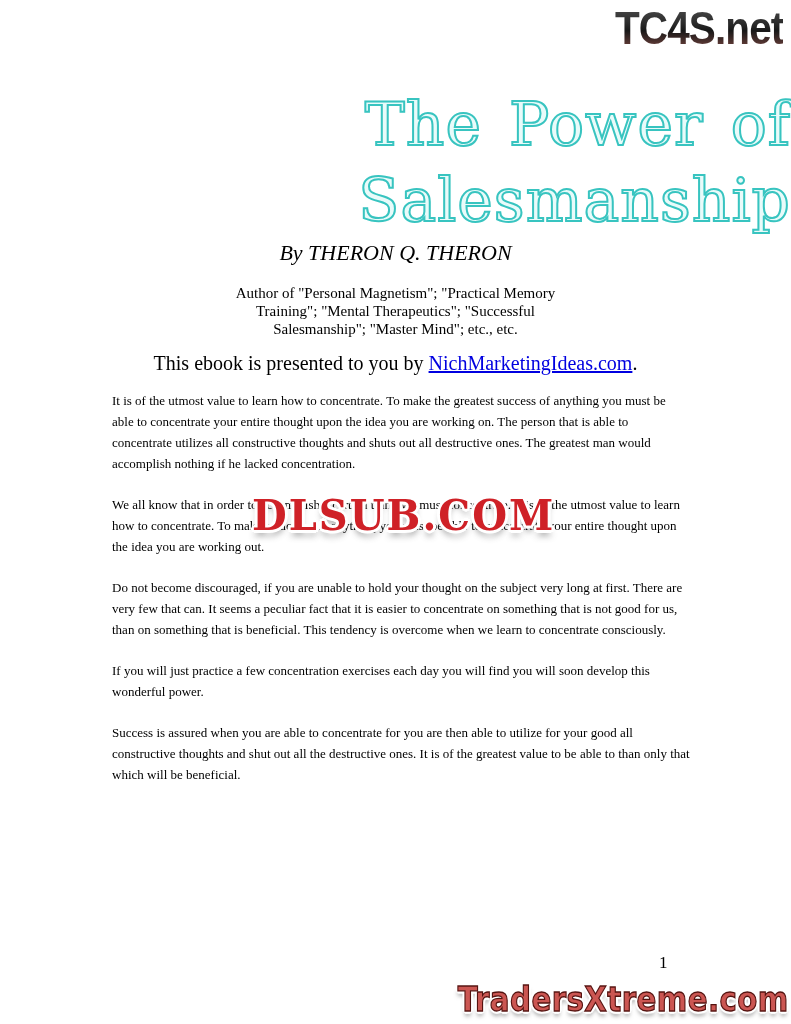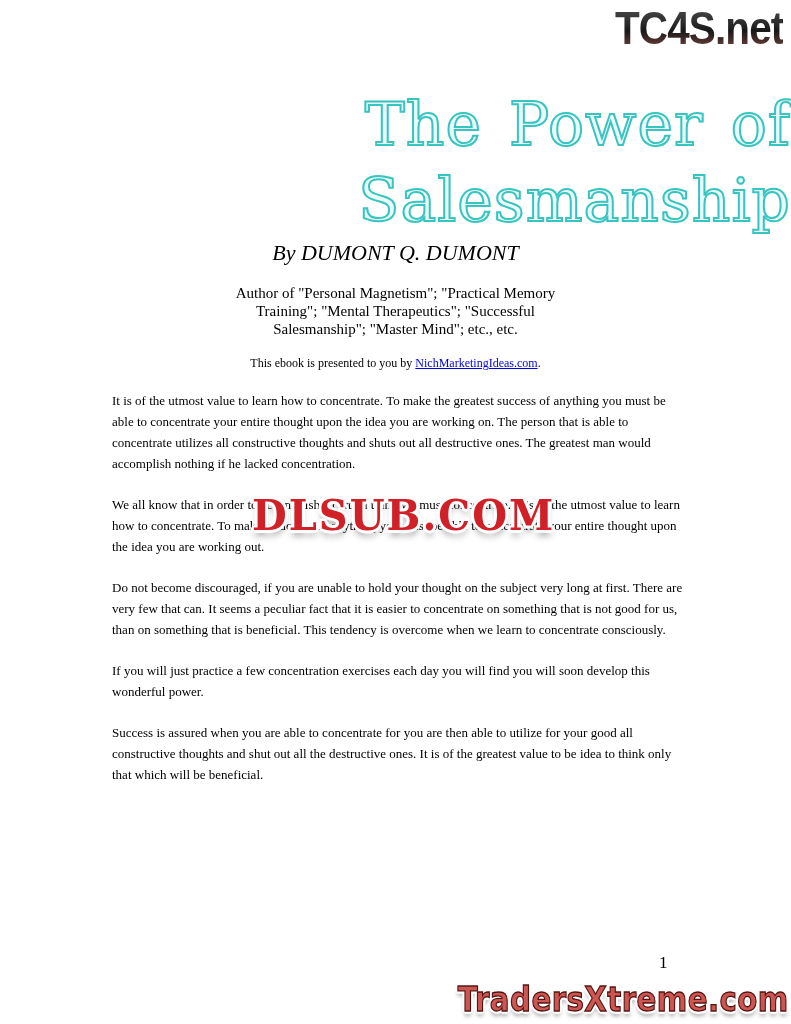--- a/index.html
+++ b/index.html
@@ -72,21 +72,21 @@
     font-size: 15px;
     line-height: 18px;
   }
 
   .presented {
     position: absolute;
     top: 353px;
     left: 0;
     width: 100%;
     text-align: center;
-    font-size: 12px;
+    font-size: 20px;
     line-height: 20px;
   }
   .presented a {
     color: #0000e0;
     text-decoration: underline;
     cursor: pointer;
   }
 
   .body-text {
     position: absolute;
@@ -156,38 +156,38 @@
 
 <div class="page">
 
   <div class="tc4s-logo">TC4S.net</div>
 
   <div class="main-title">
     <div>The Power of</div>
     <div>Salesmanship</div>
   </div>
 
-  <div class="byline">By DUMONT Q. DUMONT</div>
+  <div class="byline">By THERON Q. THERON</div>
 
   <div class="credits">
     <div>Author of "Personal Magnetism"; "Practical Memory</div>
     <div>Training"; "Mental Therapeutics"; "Successful</div>
     <div>Salesmanship"; "Master Mind"; etc., etc.</div>
   </div>
 
   <div class="presented">
     <span>This ebook is presented to you by </span><a>NichMarketingIdeas.com</a><span>.</span>
   </div>
 
   <div class="body-text">
     <p>It is of the utmost value to learn how to concentrate. To make the greatest success of anything you must be able to concentrate your entire thought upon the idea you are working on. The person that is able to concentrate utilizes all constructive thoughts and shuts out all destructive ones. The greatest man would accomplish nothing if he lacked concentration.</p>
     <p>We all know that in order to accomplish a certain thing we must concentrate. It is of the utmost value to learn how to concentrate. To make a success of anything you must be able to concentrate your entire thought upon the idea you are working out.</p>
     <p>Do not become discouraged, if you are unable to hold your thought on the subject very long at first. There are very few that can. It seems a peculiar fact that it is easier to concentrate on something that is not good for us, than on something that is beneficial. This tendency is overcome when we learn to concentrate consciously.</p>
     <p>If you will just practice a few concentration exercises each day you will find you will soon develop this wonderful power.</p>
-    <p>Success is assured when you are able to concentrate for you are then able to utilize for your good all constructive thoughts and shut out all the destructive ones. It is of the greatest value to be idea to think only that which will be beneficial.</p>
+    <p>Success is assured when you are able to concentrate for you are then able to utilize for your good all constructive thoughts and shut out all the destructive ones. It is of the greatest value to be able to than only that which will be beneficial.</p>
   </div>
 
   <div class="watermark">DLSUB.COM</div>
 
   <div class="page-number">1</div>
 
   <div class="tx-logo">TradersXtreme.com</div>
 
 </div>
 

